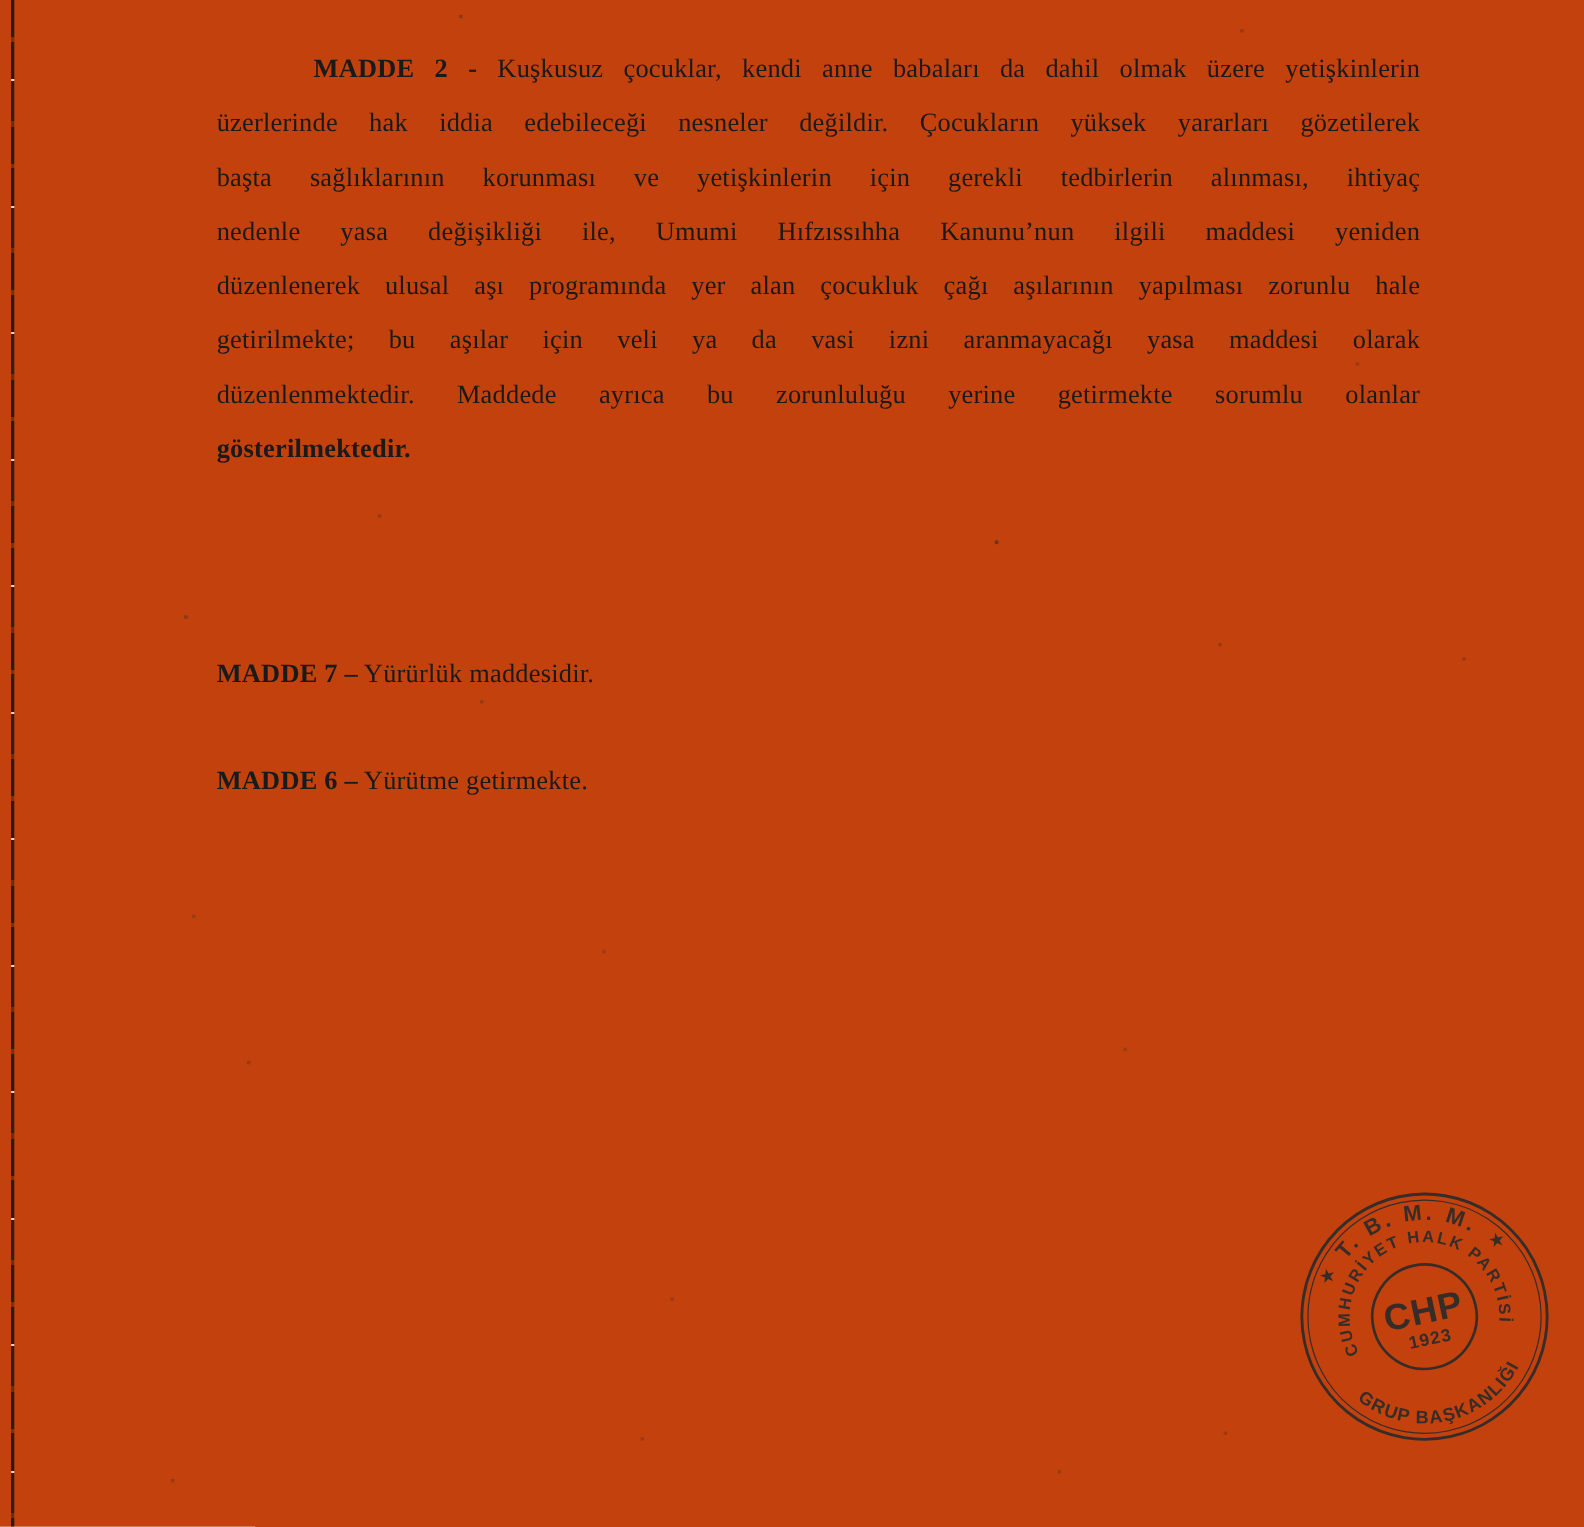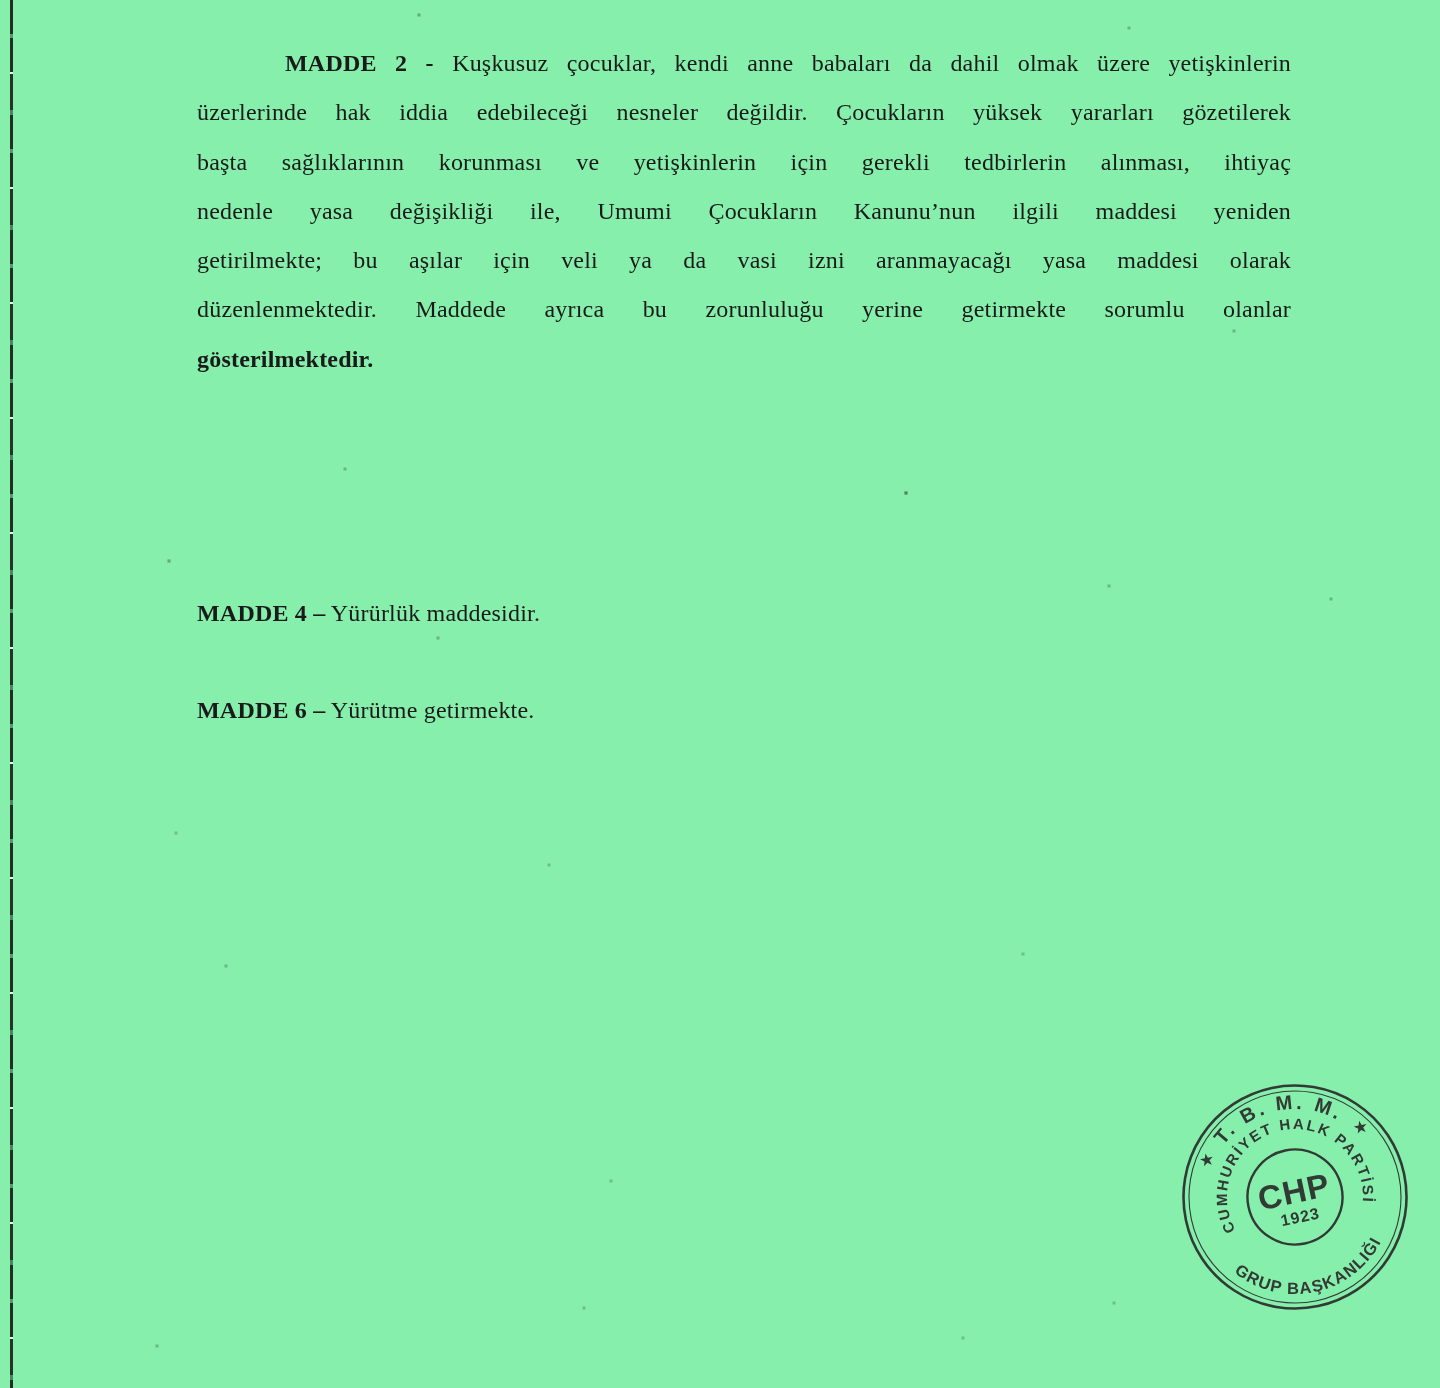--- a/index.html
+++ b/index.html
@@ -1,21 +1,21 @@
 <!DOCTYPE html>
 <html><head>
 <meta charset="utf-8">
 <style>
   * { margin: 0; padding: 0; box-sizing: border-box; }
   html, body { background: #e8e8e8; }
   .page {
     position: relative;
     width: 1440px;
     height: 1388px;
-    background: #86efac;
+    background: #c2410c;
     overflow: hidden;
     font-family: "Liberation Serif", "DejaVu Serif", serif;
     color: #1a1a1a;
   }
   
   .scan-line {
     position: absolute;
     left: 10px;
     top: 0;
     width: 3px;
@@ -101,27 +101,28 @@
 
 <div class="page">
 
   <div class="scan-line"></div>
   <div class="noise"></div>
 
   <section class="para">
     <div class="jline indent"><b>MADDE 2 - </b><span>Kuşkusuz çocuklar, kendi anne babaları da dahil olmak üzere yetişkinlerin</span></div>
     <div class="jline"><span>üzerlerinde hak iddia edebileceği nesneler değildir. Çocukların yüksek yararları gözetilerek</span></div>
     <div class="jline"><span>başta sağlıklarının korunması ve yetişkinlerin için gerekli tedbirlerin alınması, ihtiyaç</span></div>
-    <div class="jline"><span>nedenle yasa değişikliği ile, Umumi Çocukların Kanunu’nun ilgili maddesi yeniden</span></div>
+    <div class="jline"><span>nedenle yasa değişikliği ile, Umumi Hıfzıssıhha Kanunu’nun ilgili maddesi yeniden</span></div>
+    <div class="jline"><span>düzenlenerek ulusal aşı programında yer alan çocukluk çağı aşılarının yapılması zorunlu hale</span></div>
     <div class="jline"><span>getirilmekte; bu aşılar için veli ya da vasi izni aranmayacağı yasa maddesi olarak</span></div>
     <div class="jline"><span>düzenlenmektedir. Maddede ayrıca bu zorunluluğu yerine getirmekte sorumlu olanlar</span></div>
     <div class="jline last"><span>gösterilmektedir.</span></div>
   </section>
 
-  <div class="single m3"><b>MADDE 4 –</b><span> Yürürlük maddesidir.</span></div>
+  <div class="single m3"><b>MADDE 7 –</b><span> Yürürlük maddesidir.</span></div>
 
   <div class="single m4"><b>MADDE 6 –</b><span> Yürütme getirmekte.</span></div>
 
   <svg class="stamp" viewBox="0 0 250 250" xmlns="http://www.w3.org/2000/svg">
     <g transform="rotate(-12 125 125)" fill="#2b2b2b" stroke="none">
 
       <circle cx="125" cy="125" r="111.5" fill="none" stroke="#2b2b2b" stroke-width="2.6"></circle>
       <circle cx="125" cy="125" r="106" fill="none" stroke="#2b2b2b" stroke-width="1.1"></circle>
 
       <circle cx="125" cy="125" r="47.5" fill="none" stroke="#2b2b2b" stroke-width="2.4"></circle>

